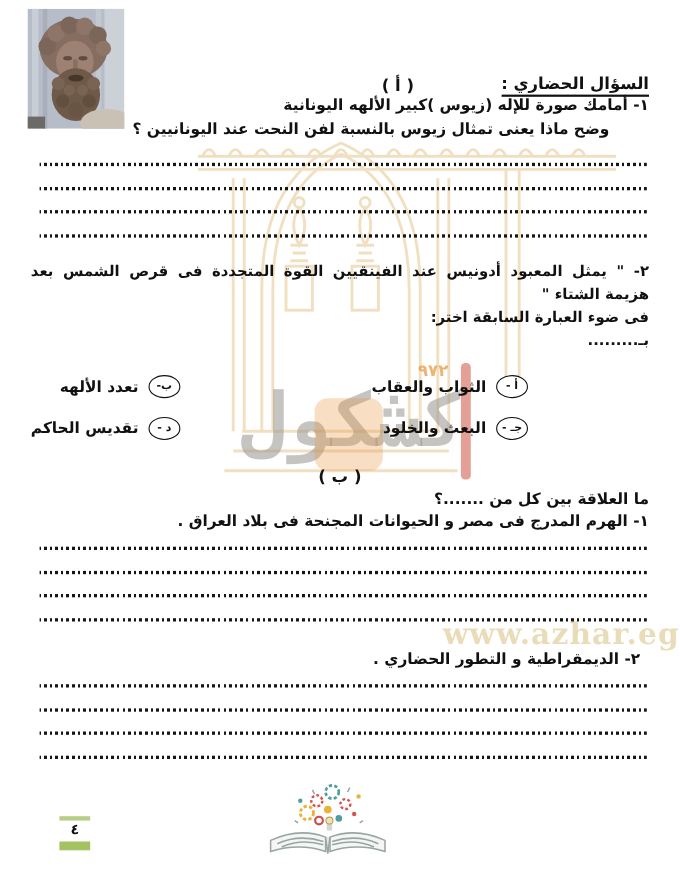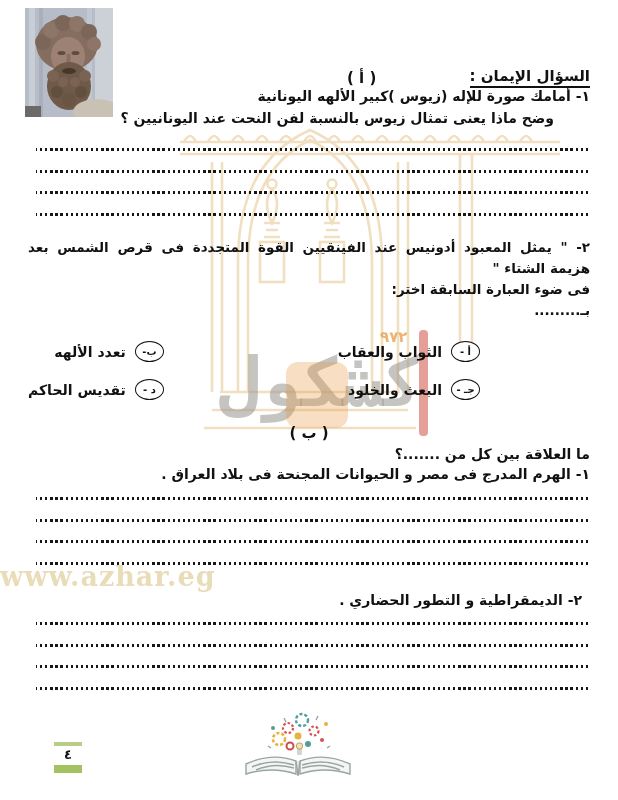--- a/index.html
+++ b/index.html
@@ -29,21 +29,21 @@
   .opt.col-r{padding-right:110px;}
   .opt.col-l{padding-right:156px;}
   .circ{flex:0 0 auto; width:27px; height:19px; border:1.4px solid #111; border-radius:50%;
     display:flex; align-items:center; justify-content:center; font-size:10px; font-weight:bold; line-height:1;}
   .olabel{font-size:14px; font-weight:bold; white-space:nowrap;}
   .part-b{top:424px; left:0; right:0; text-align:center; font-size:15px; font-weight:bold;}
   .introb{top:446px; right:28px; font-size:14px; font-weight:bold;}
   .item1{top:466px; right:28px; font-size:14px; font-weight:bold; white-space:nowrap;margin-left:19px;}
   .item2{top:592px; right:36px; font-size:14px; font-weight:bold; white-space:nowrap;}
   
-  .wm-azhar{top:561px; left:0; right:0; text-align:left; direction:ltr;
+  .wm-azhar{top:561px; left:0; right:0; text-align:right; direction:ltr;
     font-family:"DejaVu Serif", serif; font-weight:bold; font-size:27px; letter-spacing:1px; color:#e9dcb8;}
   .wm-word{top:338px; left:172px; width:252px; text-align:right; font-size:68px; line-height:100px;
     font-weight:bold; color:rgba(152,148,142,0.55);font-family:Liberation Mono, monospace;}
   .wm-word-accent{top:362px; left:286px; width:62px; height:66px; background:rgba(233,150,60,0.30); border-radius:12px;}
   .wm-redbar{top:330px; left:419px; width:9px; height:106px; background:rgba(202,66,48,0.5); border-radius:4px;}
   .wm-num{top:328px; left:380px; font-size:15px; font-weight:bold; color:rgba(229,155,67,0.75);}
   
   .pagenum{left:54px; top:742px; width:28px; text-align:center;}
   .pn-line{height:4px; background:#b8cd85;}
   .pn-val{font-size:13px; font-weight:bold; margin:2px 0 3px 0; line-height:14px;}
@@ -117,21 +117,21 @@
       <circle cx="56" cy="84" r="6" fill="#62503f"></circle>
     <circle cx="44" cy="92" r="7" fill="#6a5545"></circle>
       <circle cx="38" cy="74" r="5" fill="#7a6353"></circle>
     <circle cx="50" cy="74" r="5" fill="#7a6353"></circle>
     <ellipse cx="44" cy="63" rx="7" ry="3" fill="#473729"></ellipse>
 
     <ellipse cx="72" cy="104" rx="24" ry="13" fill="#c9c2b4"></ellipse>
     <rect x="0" y="98" width="16" height="11" fill="#6b6a67"></rect>
   </svg>
 
-  <div class="abs z1 title">السؤال الإيمان :</div>
+  <div class="abs z1 title">السؤال الحضاري :</div>
   <div class="abs z1 part-a">( أ )</div>
 
   <div class="abs z1 q1l1">١- أمامك صورة للإله (زيوس )كبير الألهه اليونانية</div>
   <div class="abs z1 q1l2">وضح ماذا يعنى تمثال زيوس بالنسبة لفن النحت عند اليونانيين ؟</div>
 
   <div class="abs z1 linegroup lg1">
     <div class="dotline"></div>
     <div class="dotline"></div>
     <div class="dotline"></div>
     <div class="dotline"></div>

